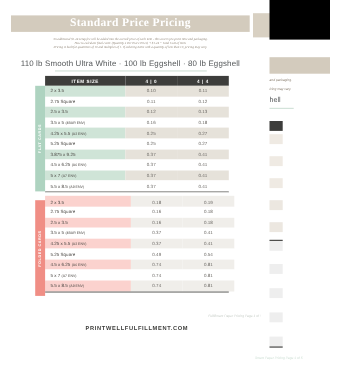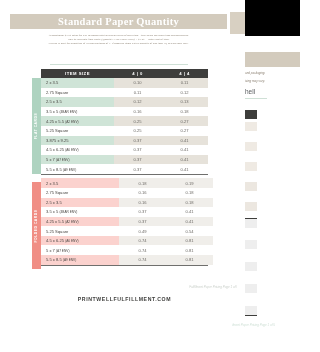--- a/index.html
+++ b/index.html
@@ -95,29 +95,30 @@
   .r-foot{position:absolute;left:232px;top:323px;font-size:3px;color:#cfe0d6;font-style:italic;white-space:nowrap;}
 </style>
 </head>
 <body>
 
 <div class="page">
 
   <div class="page-top-strip"></div>
 
   <div class="title-bar">
-    <div class="title">Standard Paper Quantity</div>
+    <div class="title">Standard Price Pricing</div>
   </div>
 
   <div class="disclaimer">
     <div>An additional $1.24 setup fee will be added into the overall price of each item - this covers pre-press time and packaging.</div>
     <div>How to calculate final costs: (Quantity x Per Piece Price) + $1.24 = Total Cost of Item.</div>
     <div>Pricing is built for quantities of 10 and multiples of 1. If ordering items with a quantity of less than 10, pricing may vary.</div>
   </div>
 
+  <div class="subtitle">110 lb Smooth Ultra White  ·  100 lb Eggshell  ·  80 lb Eggshell</div>
   <div class="subtitle-rule"></div>
 
   <div class="table-wrap">
 
     <div class="side-tab side-flat" style="left:-9px;top:9px;height:96px;">
       <span>FLAT CARDS</span>
     </div>
     <div class="side-tab side-folded" style="left:-9px;top:113px;height:87px;">
       <span>FOLDED CARDS</span>
     </div>

